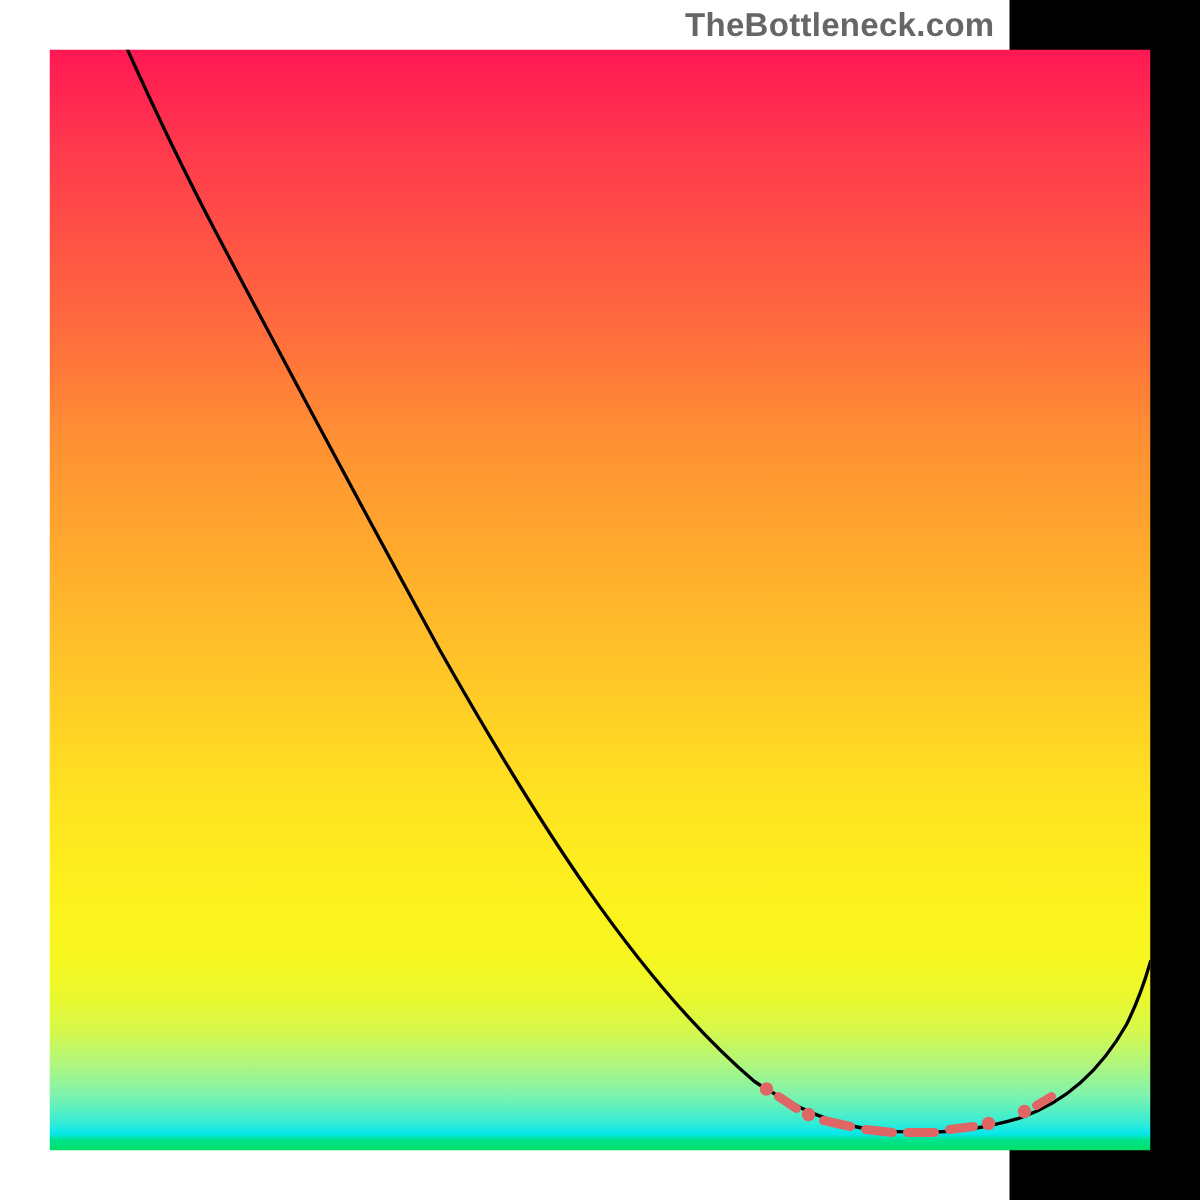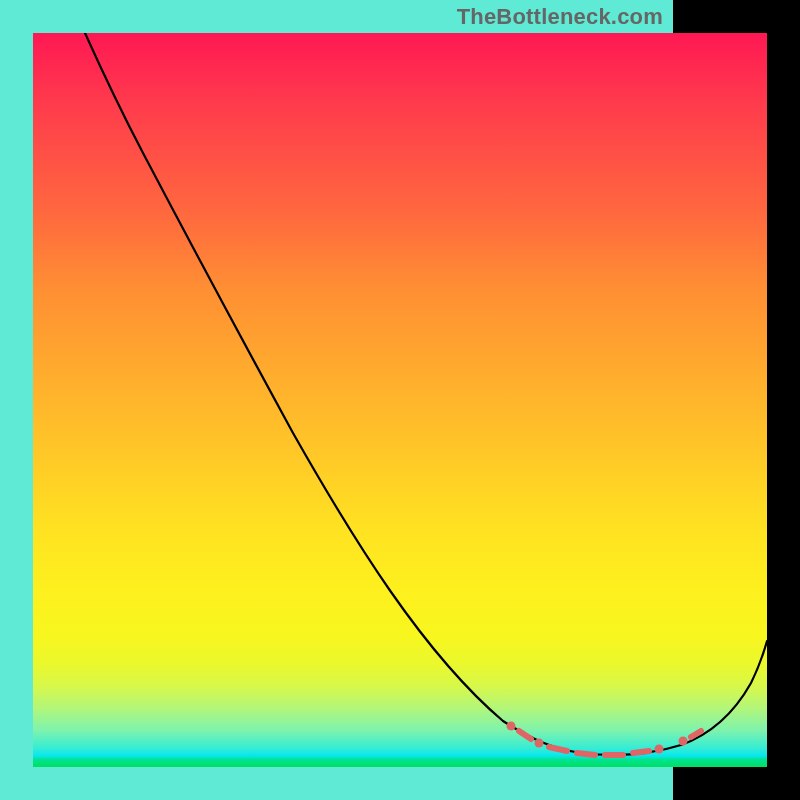--- a/index.html
+++ b/index.html
@@ -1,21 +1,21 @@
 <!DOCTYPE html>
 <html><head>
 <meta charset="utf-8">
 <style>
   * { margin: 0; padding: 0; box-sizing: border-box; }
   html, body { width: 800px; height: 800px; overflow: hidden; background: #000; }
   .frame {
     position: relative;
     width: 673px;
     height: 800px;
-    background: #5eead4;
+    background: #ffffff;
   }
   .attribution {
     position: absolute;
     top: 4px;
     right: 10px;
     color: #666;
     font-family: Arial, Helvetica, sans-serif;
     font-size: 22px;
     font-weight: 600;
     letter-spacing: 0.2px;

